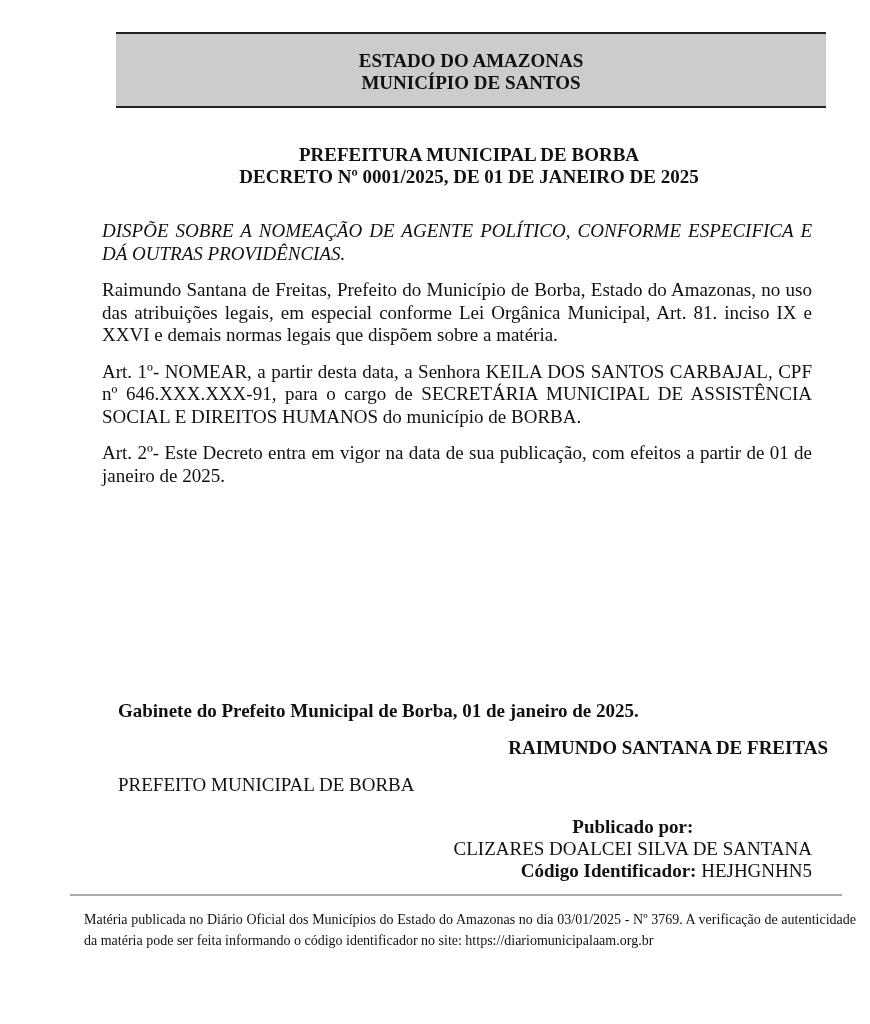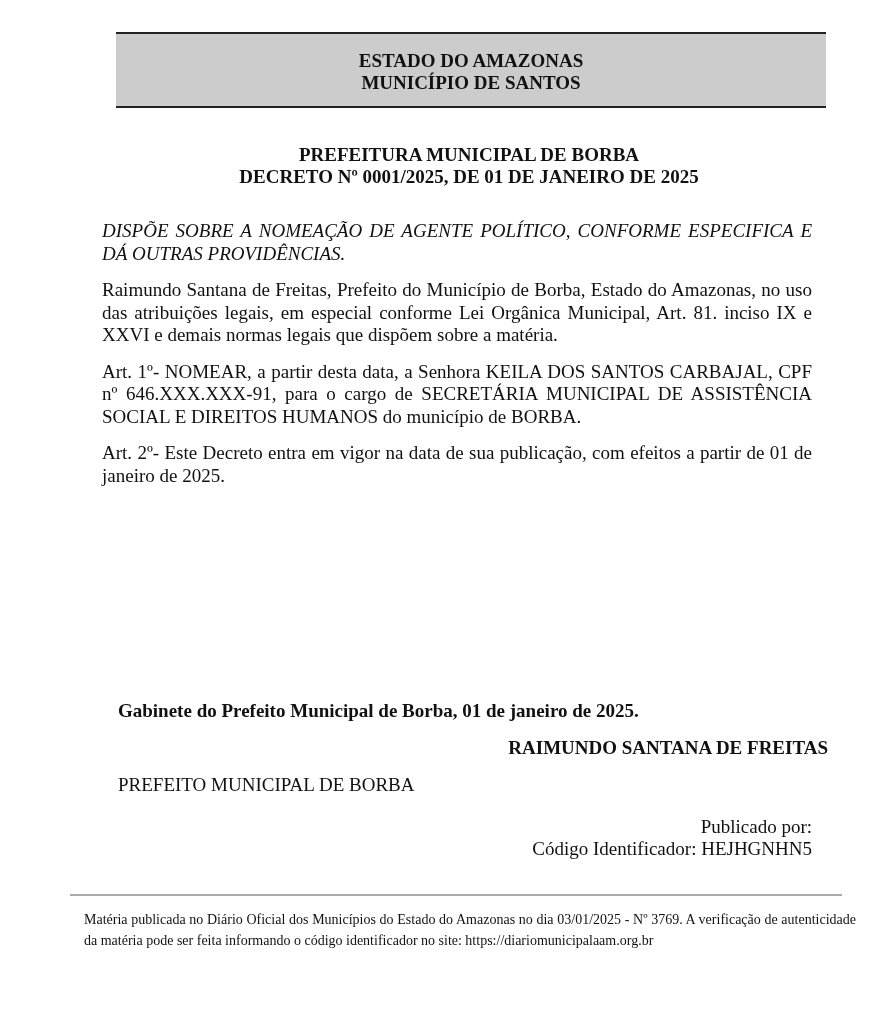--- a/index.html
+++ b/index.html
@@ -79,21 +79,21 @@
     margin-top: 15px;
   }
   .published {
     position: absolute;
     right: 58px;
     top: 816px;
     text-align: right;
     font-size: 19px;
     line-height: 22px;
   }
-  .published .label { font-weight: normal; }
+  .published .label { font-weight: bold; text-align: center; }
   .divider {
     position: absolute;
     left: 70px;
     top: 894px;
     width: 772px;
     height: 0;
     border-top: 2px solid #aaaaaa;
   }
   .footer-note {
     position: absolute;
@@ -132,18 +132,19 @@
 </div>
 
 <div class="closing">
   <div class="gabinete">Gabinete do Prefeito Municipal de Borba, 01 de janeiro de 2025.</div>
   <div class="signer">RAIMUNDO SANTANA DE FREITAS</div>
   <div class="signer-role">PREFEITO MUNICIPAL DE BORBA</div>
 </div>
 
 <div class="published">
   <div class="label">Publicado por:</div>
+  <div>CLIZARES DOALCEI SILVA DE SANTANA</div>
   <div><span class="label">Código Identificador:</span><span> HEJHGNHN5</span></div>
 </div>
 
 <div class="divider"></div>
 
 <div class="footer-note">Matéria publicada no Diário Oficial dos Municípios do Estado do Amazonas no dia 03/01/2025 - Nº 3769. A verificação de autenticidade da matéria pode ser feita informando o código identificador no site: https://diariomunicipalaam.org.br</div>
 
 </body></html>

